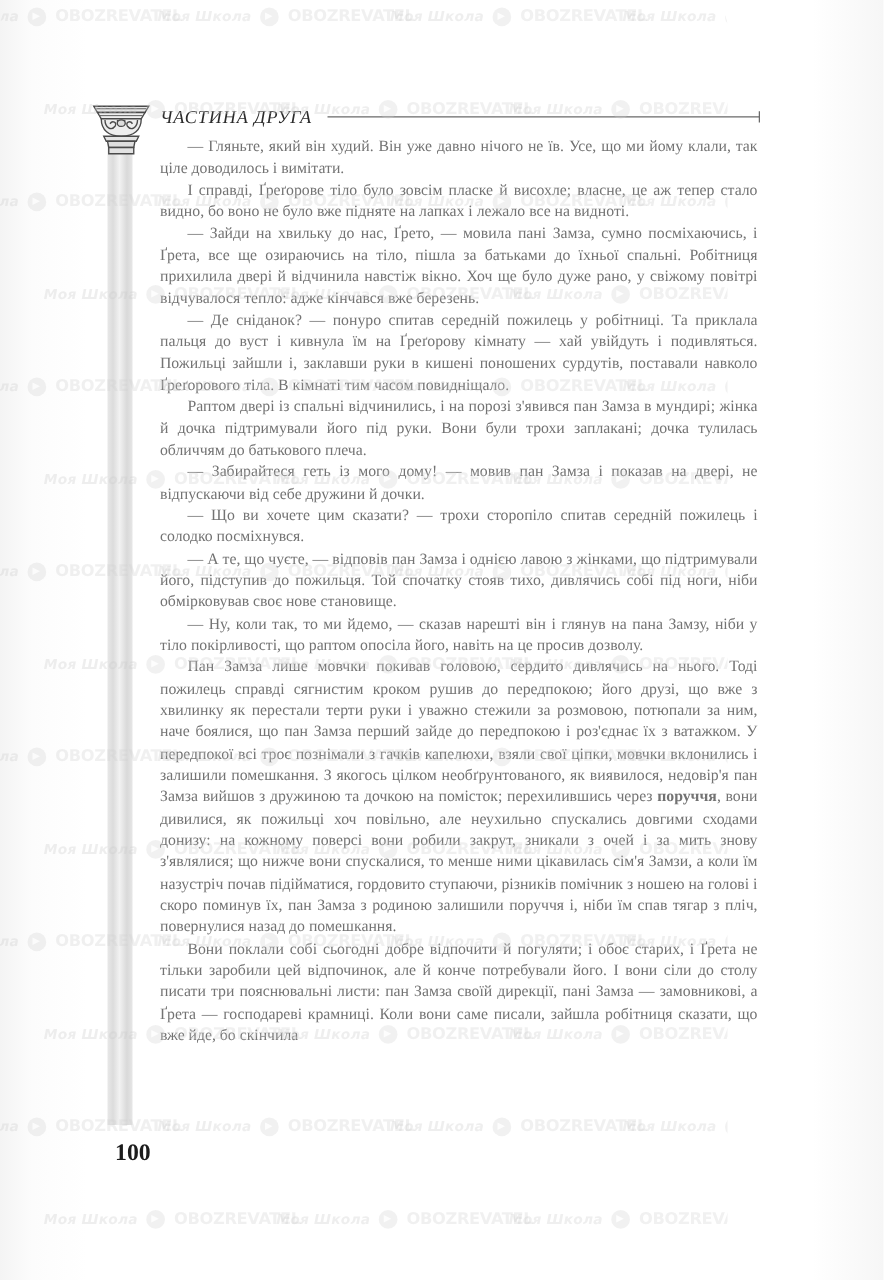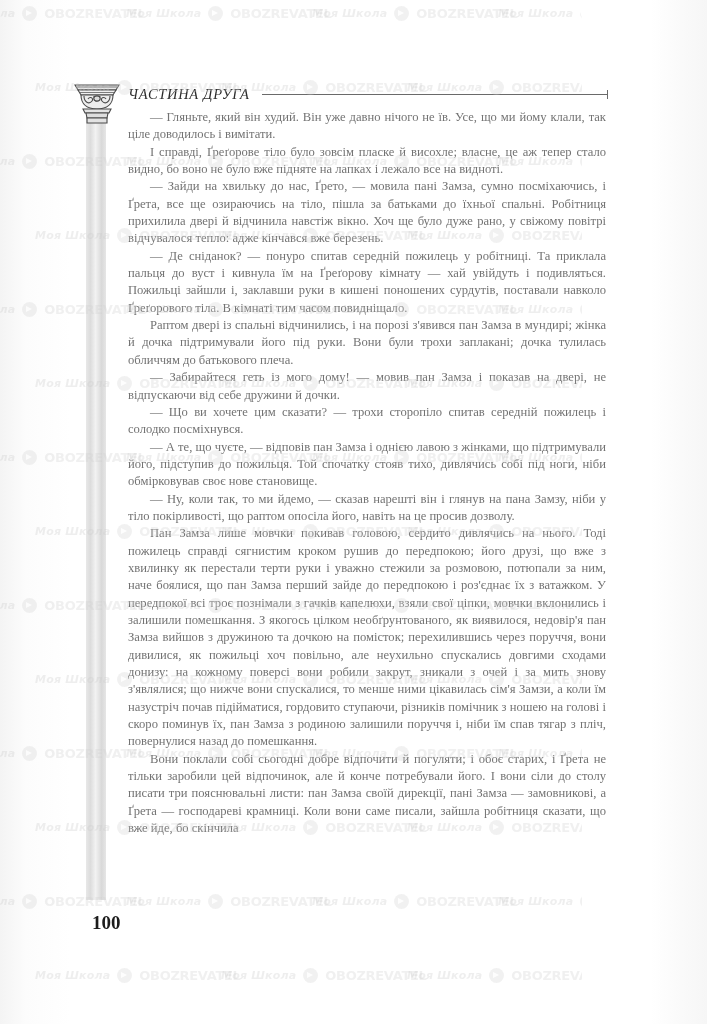--- a/index.html
+++ b/index.html
@@ -142,21 +142,21 @@
     color: #737373;
     text-align: justify;
     text-justify: inter-word;
   }
   .body-text p {
     margin: 0;
     text-indent: 22px;
     -webkit-hyphens: auto;
     hyphens: auto;
   }
-  .body-text p b { font-weight: normal; }
+  .body-text p b { font-weight: bold; }
 
   
   .page-number {
     position: absolute;
     left: 92px;
     top: 912px;
     z-index: 4;
     font-family: "Liberation Serif", serif;
     font-weight: bold;
     font-size: 19px;

